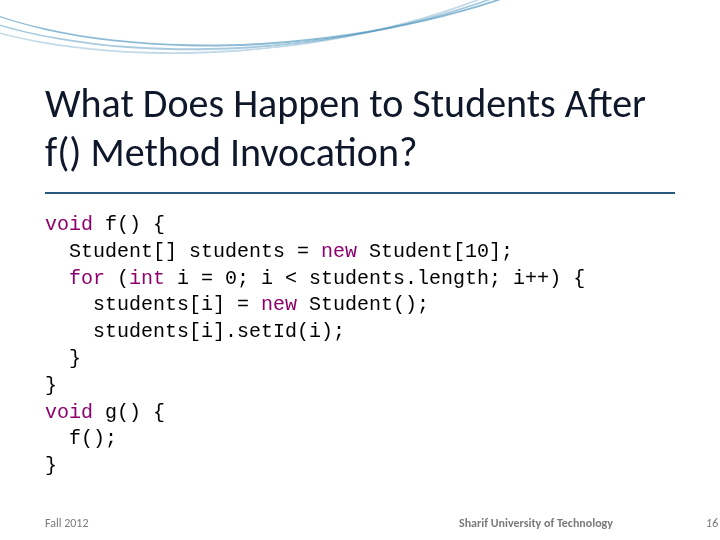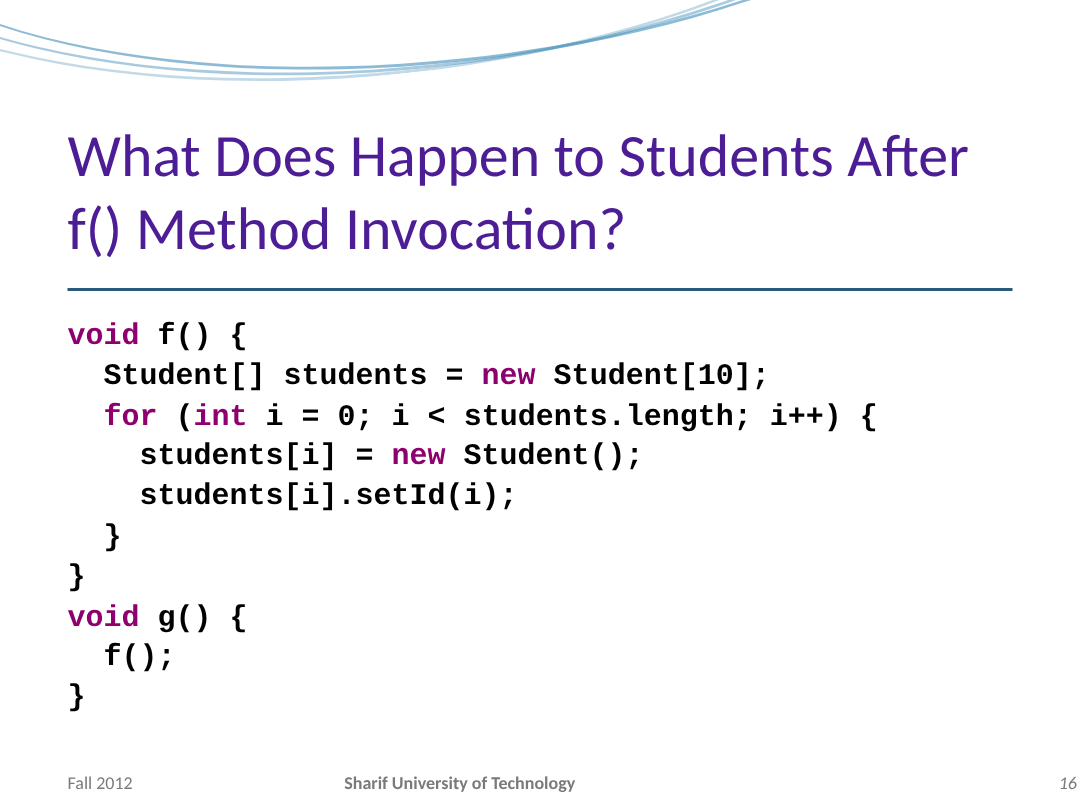--- a/index.html
+++ b/index.html
@@ -25,52 +25,52 @@
   .e1 { width: 820px; height: 360px; left: 40px; top: -10px; }
   .e2 { width: 820px; height: 350px; left: 60px; top: -4px; border-bottom-color: rgba(80,150,190,0.5); }
   .e3 { width: 820px; height: 340px; left: 80px; top:  2px; border-bottom-color: rgba(80,150,190,0.65); }
 
   .title {
     position: absolute;
     left: 45px; top: 80px;
     width: 640px;
     font-size: 40px;
     line-height: 1.22;
-    color: #4c1d95;
+    color: #0f172a;
     font-weight: 400;
   }
   .title-underline {
     position: absolute;
     left: 45px; top: 192px;
     width: 630px;
     height: 2px;
     background: #2a5a7a;
   }
   .code-block {
     position: absolute;
     left: 45px; top: 212px;
     font-family: "Courier New", Courier, monospace;
     font-size: 20px;
     line-height: 1.34;
-    font-weight: bold;
+    font-weight: normal;
     white-space: pre;
     color: #000;
   }
   .kw   { color: #8d006e; }  
   .plain{ color: #000; }
   .footer {
     position: absolute;
     left: 0; bottom: 10px;
     width: 720px;
     font-family: Calibri, Arial, sans-serif;
     font-size: 12px;
     color: #7a7a7a;
   }
   .foot-left   { position: absolute; left: 45px; bottom: 0; text-align: center; }
-  .foot-center { position: absolute; width: 613px; text-align: center; bottom: 0; font-weight: 600; }
+  .foot-center { position: absolute; width: 613px; text-align: right; bottom: 0; font-weight: 600; }
   .foot-right  { position: absolute; right: 2px; bottom: 0; font-style: italic; }
 </style>
 </head>
 <body>
 
 <div class="swoosh">
   <span class="ellipse e1"></span>
   <span class="ellipse e2"></span>
   <span class="ellipse e3"></span>
 </div>

